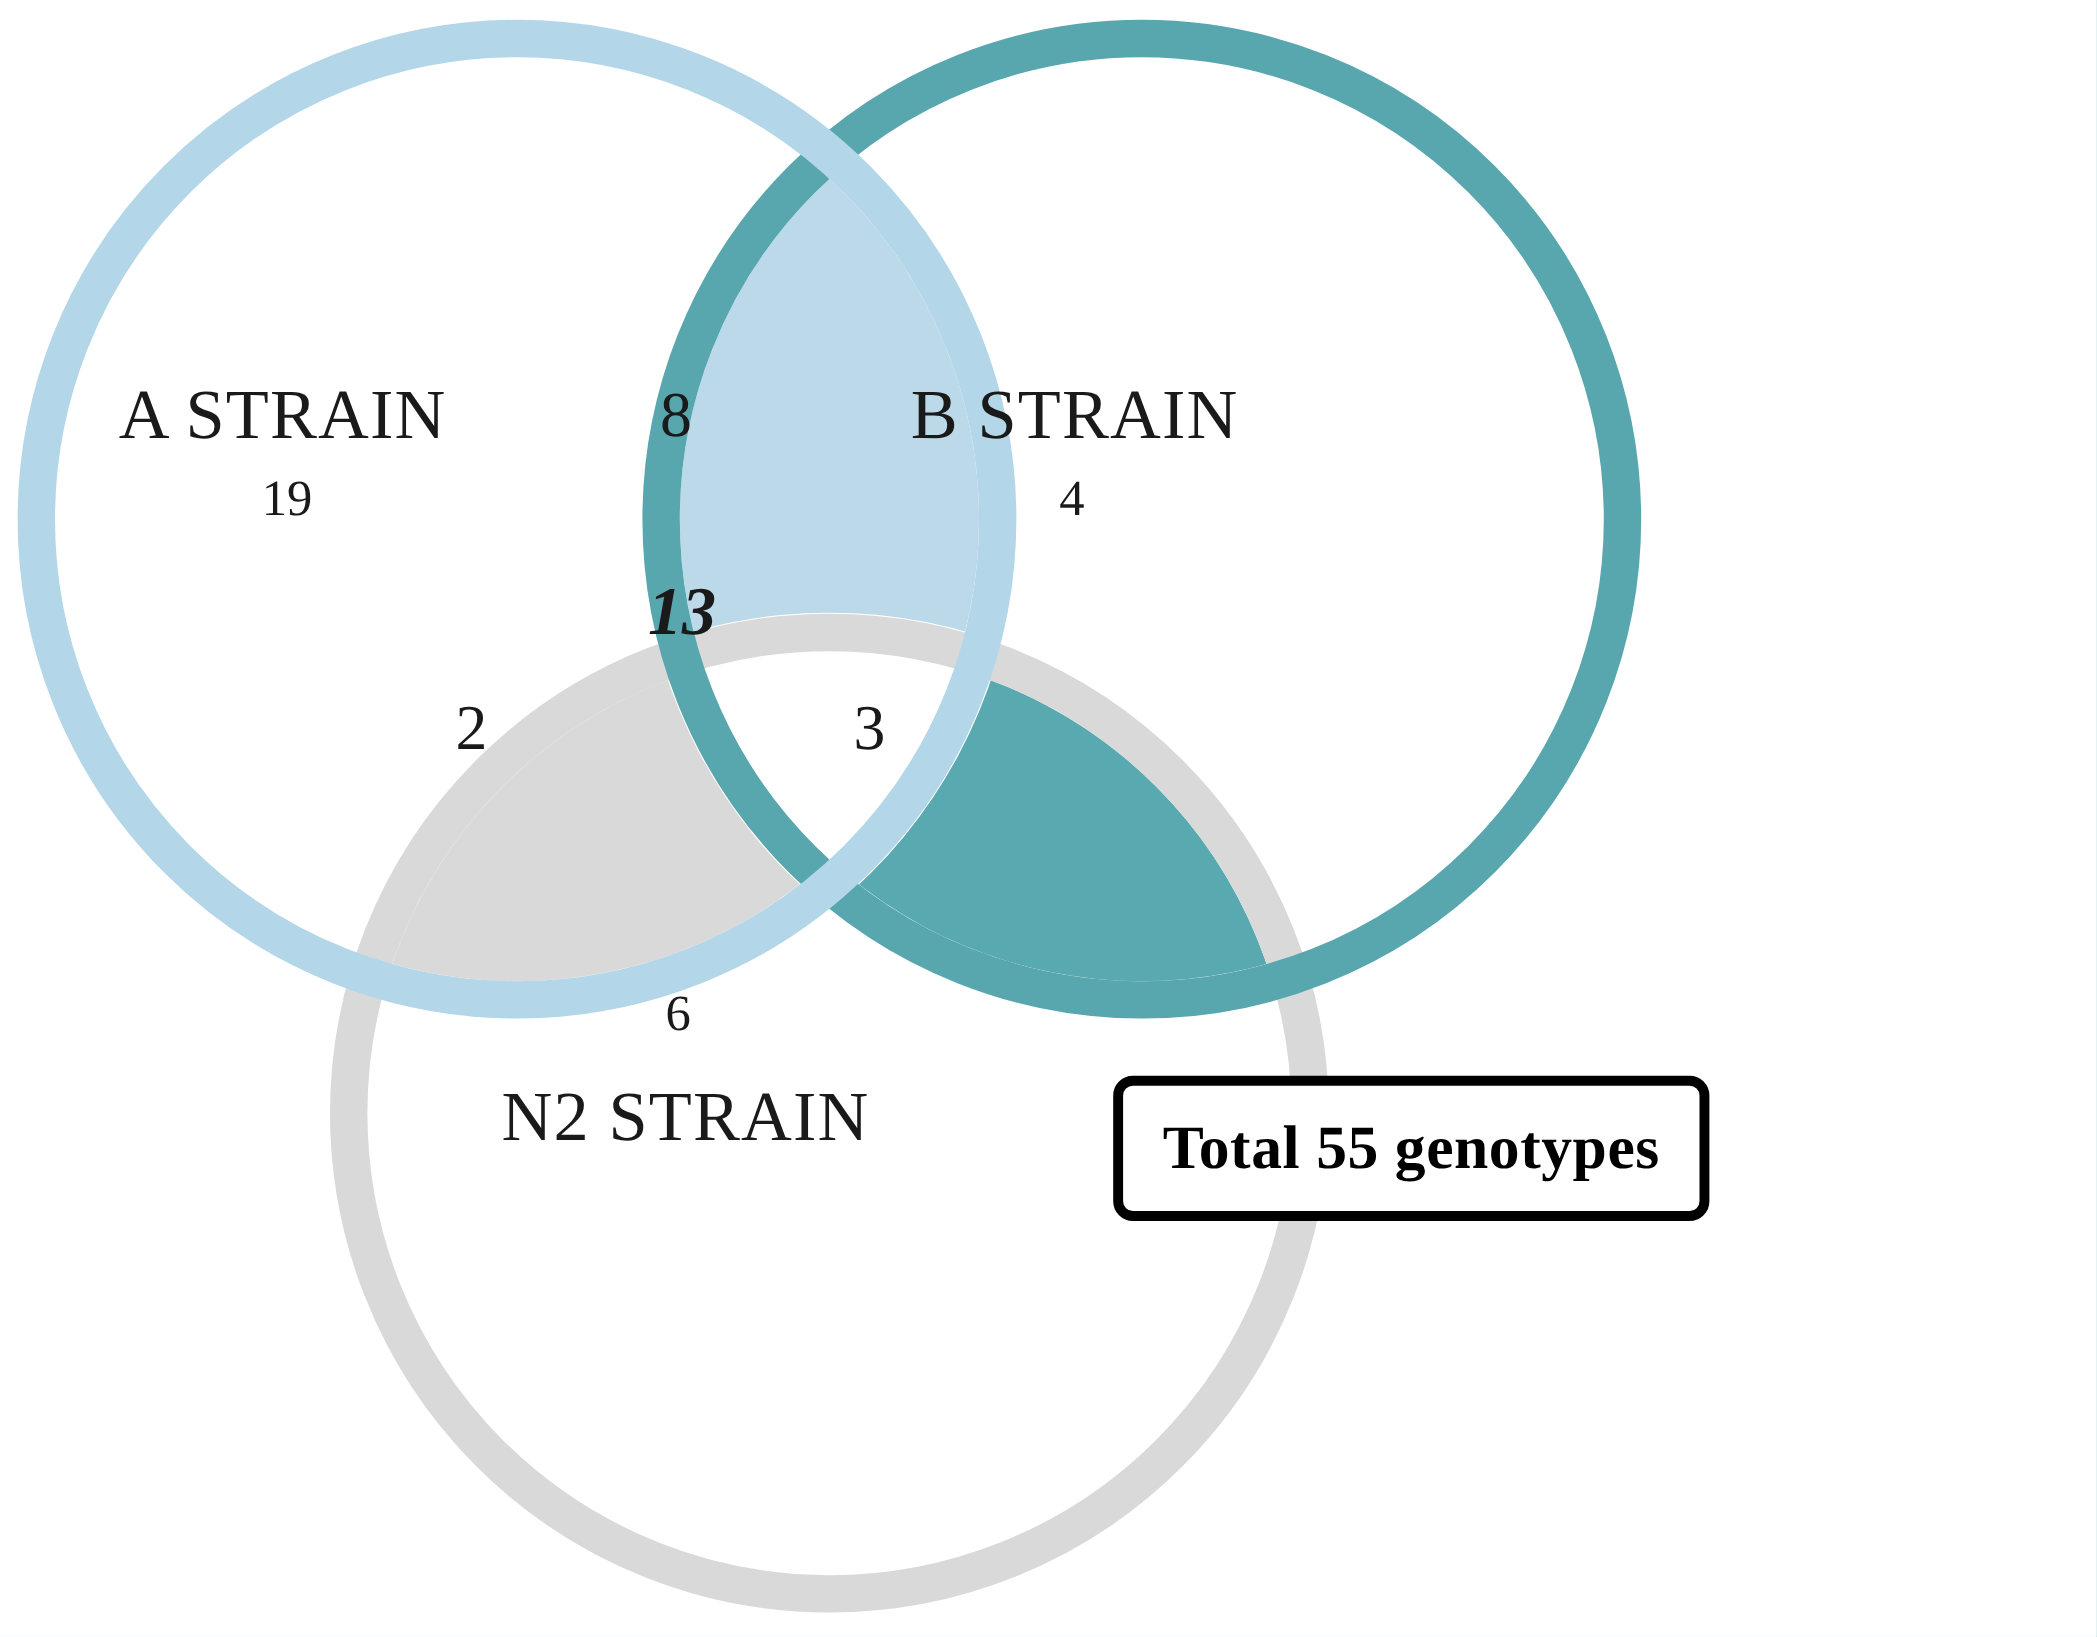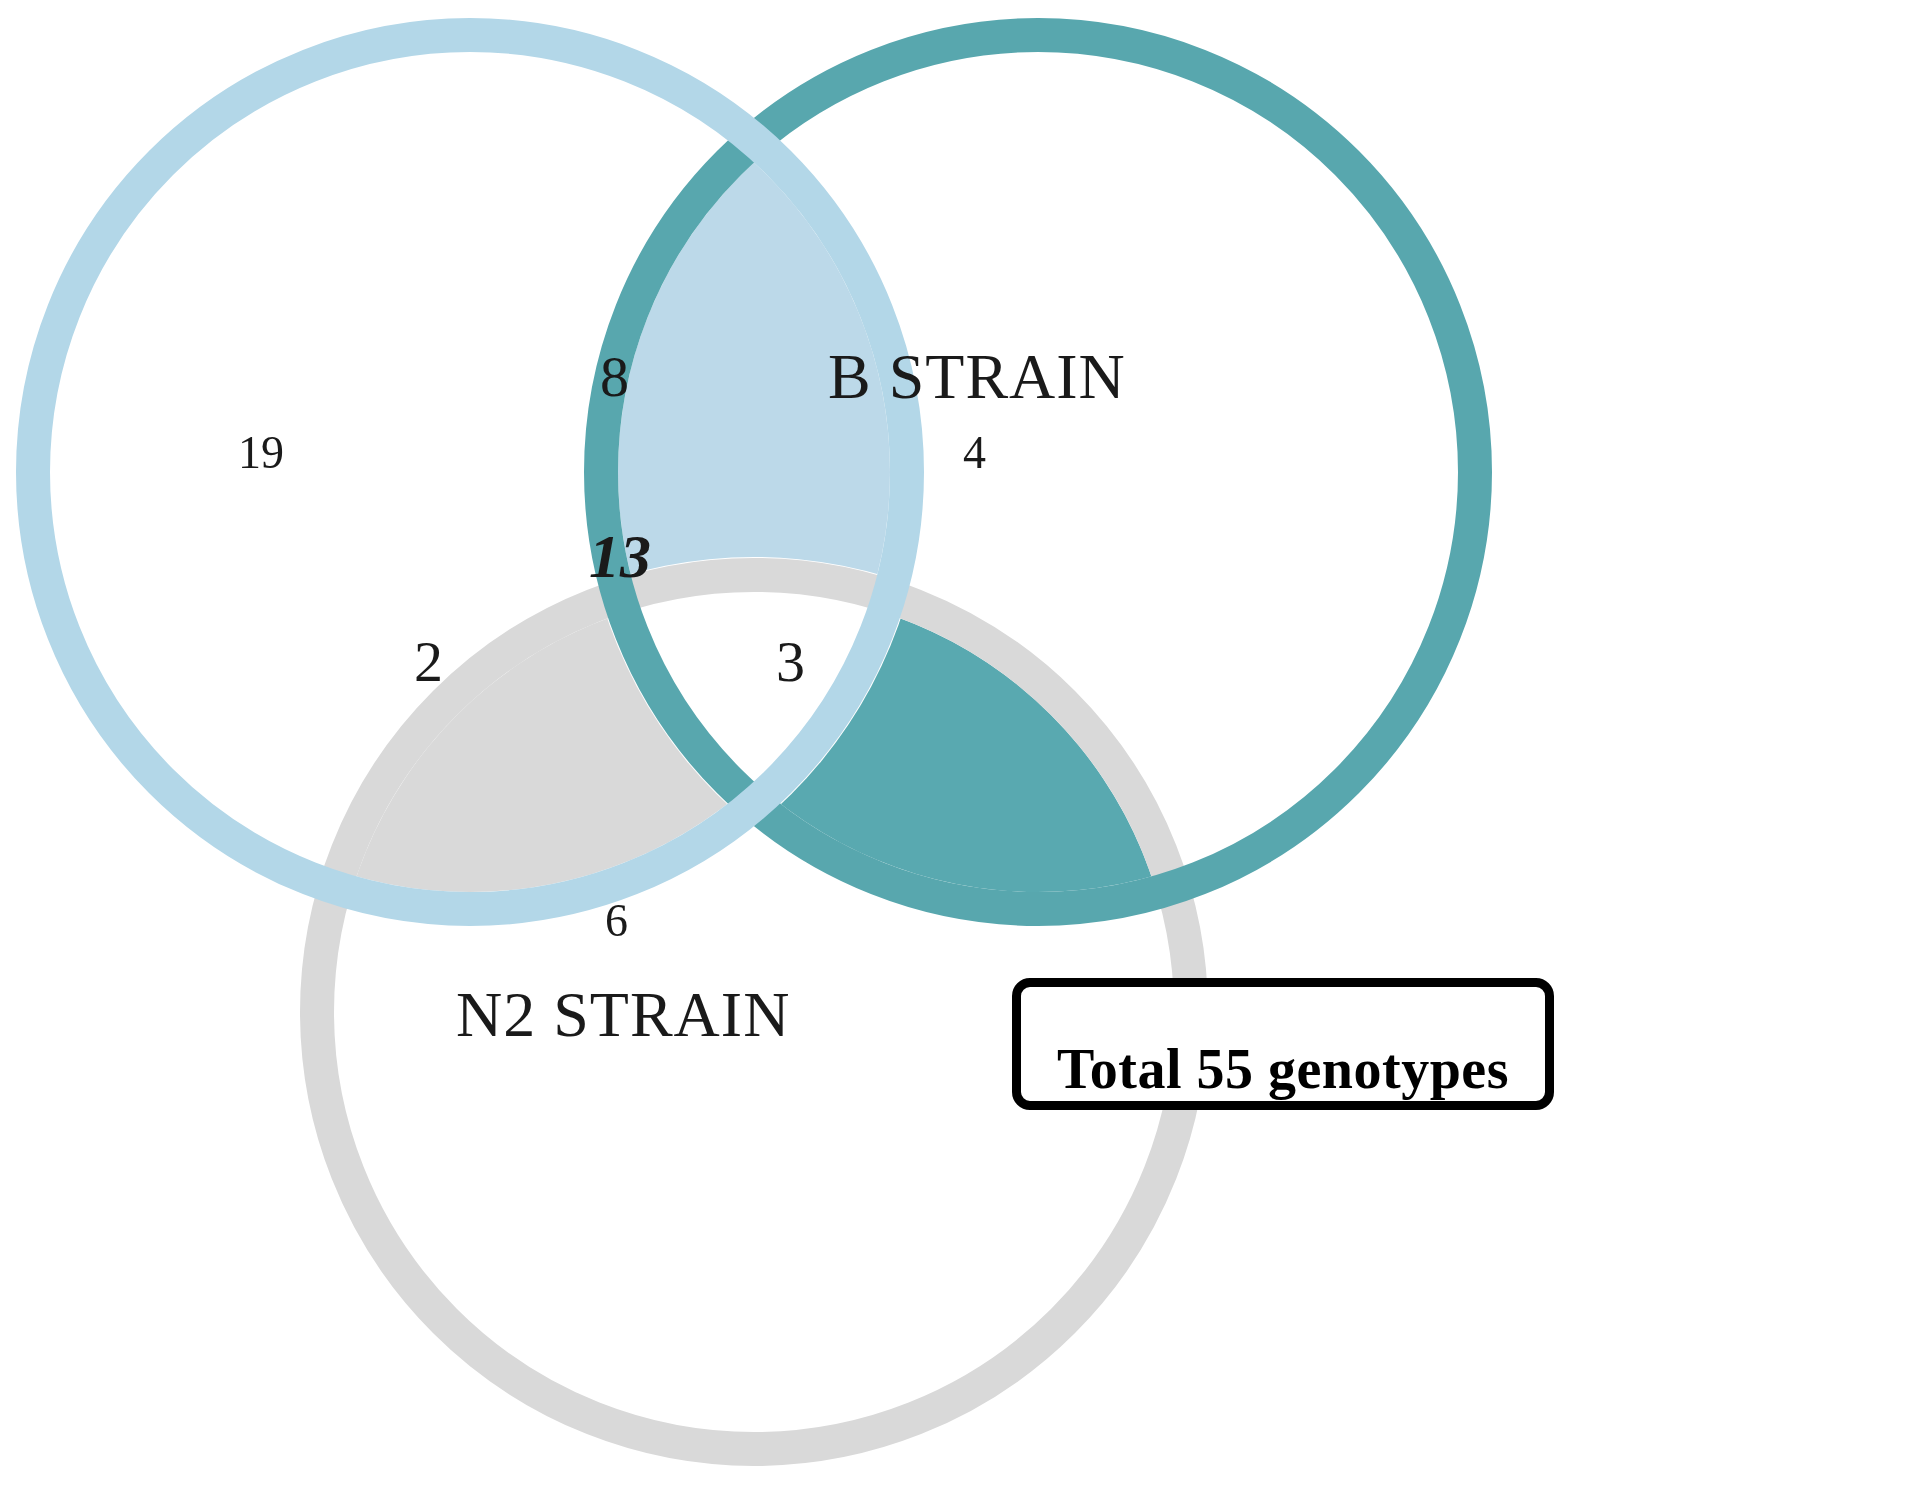--- a/index.html
+++ b/index.html
@@ -68,21 +68,21 @@
     position: absolute;
     left: 1012px;
     top: 978px;
     width: 542px;
     height: 132px;
     border: 9px solid #000000;
     border-radius: 18px;
     background: #ffffff;
     box-sizing: border-box;
     display: flex;
-    align-items: flex-end;
+    align-items: center;
     justify-content: center;
   }
   #total-box-label {
     font-size: 56px;
     font-weight: bold;
     color: #000000;
     letter-spacing: 0.5px;
     font-family: "Liberation Serif", "DejaVu Serif", serif;
   }
 </style>
@@ -156,20 +156,21 @@
       <rect x="0" y="0" width="1906" height="1488" fill="#59a9b0" mask="url(#maskBN2)"></rect>
     </g>
 
     <circle cx="754" cy="1012" r="437" fill="none" stroke="#d9d9d9" stroke-width="34"></circle>
 
     <circle cx="1038" cy="472" r="437" fill="none" stroke="#58a7ae" stroke-width="34"></circle>
 
     <circle cx="470" cy="472" r="437" fill="none" stroke="#b3d7e8" stroke-width="34"></circle>
   </svg>
 
+  <div class="lbl set-name" id="label-a-name">A STRAIN</div>
   <div class="lbl set-count" id="label-a-count">19</div>
 
   <div class="lbl set-name" id="label-b-name">B STRAIN</div>
   <div class="lbl set-count" id="label-b-count">4</div>
 
   <div class="lbl set-count" id="label-n2-count">6</div>
   <div class="lbl set-name" id="label-n2-name">N2 STRAIN</div>
 
   <div class="lbl region-count" id="label-ab">8</div>
   <div class="lbl region-count" id="label-an2">2</div>

